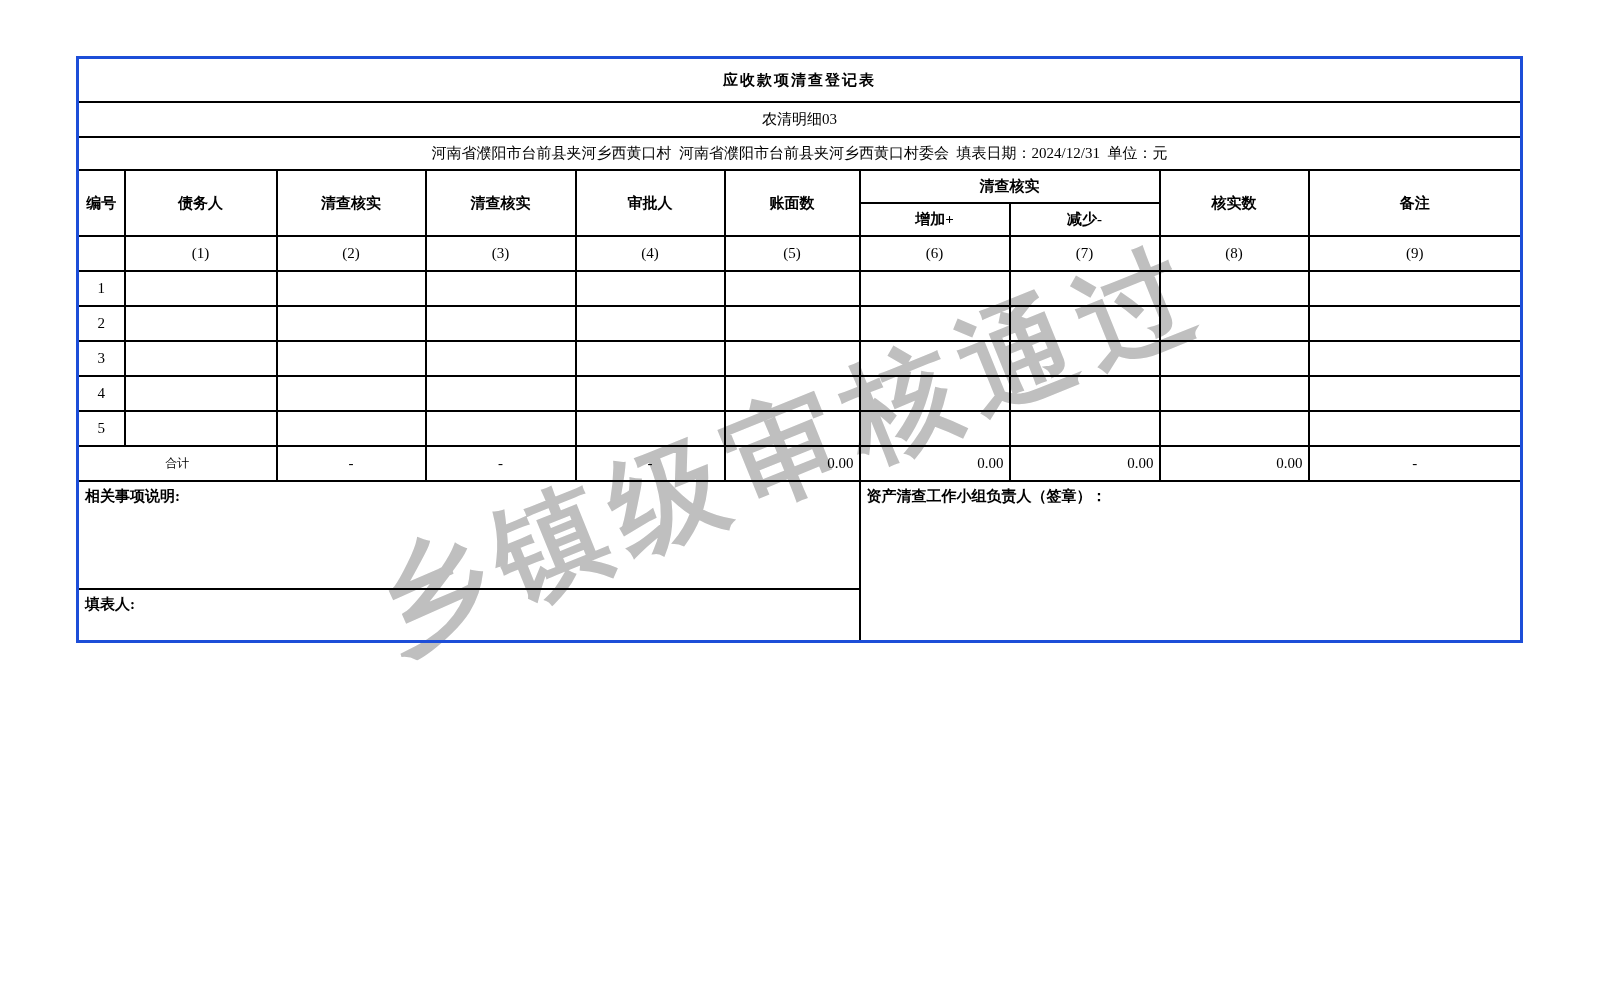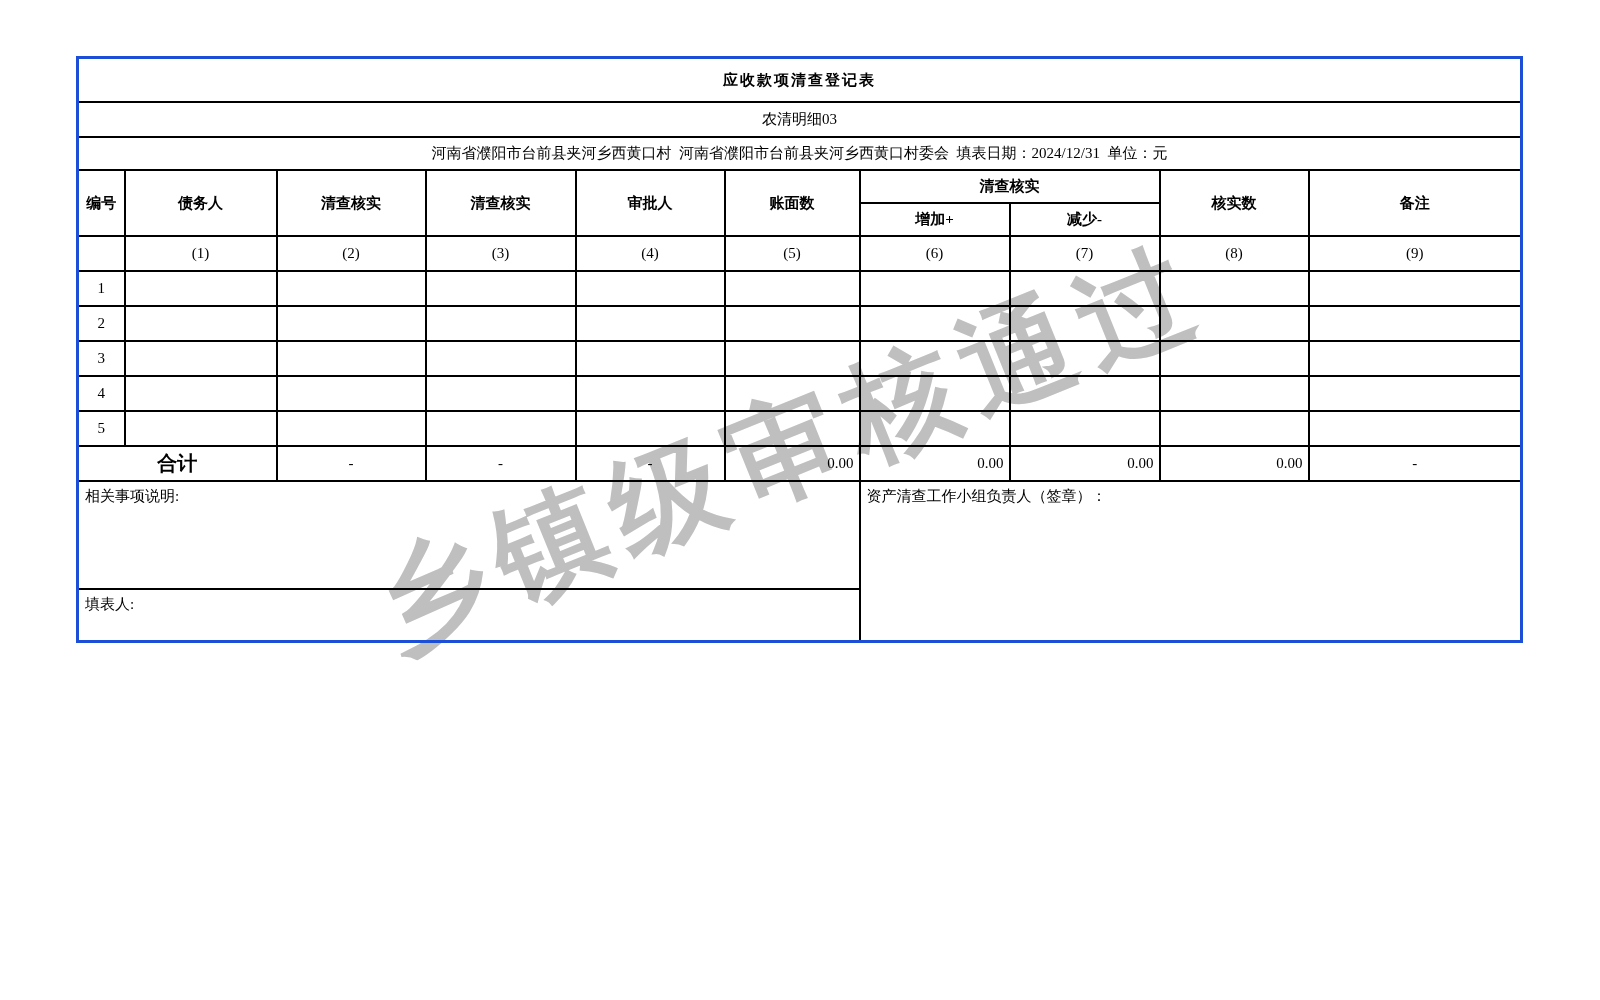--- a/index.html
+++ b/index.html
@@ -71,31 +71,31 @@
   .org-row td { height: 31px; margin-top: 10px; }
   .hdr-row td, .hdr-row2 td {
     font-weight: bold;
     font-size: 16px;
   }
   .hdr-row td { height: 31px; }
   .hdr-row2 td { height: 31px; }
   .idx-row td { height: 33px; font-weight: normal; }
   .data-row td { height: 33px; font-weight: normal; }
   .total-row td { height: 33px; }
-  .total-row .total-label { font-weight: bold; font-size: 20px; }
+  .total-row .total-label { font-weight: normal; font-size: 12px; }
   .total-row .num {
     text-align: right;
     padding-right: 5px;
     font-weight: normal;
   }
   .foot-cell {
     text-align: left !important;
     vertical-align: top !important;
     padding: 5px 6px !important;
-    font-weight: normal;
+    font-weight: bold;
     font-size: 16px;
   }
   .notes-cell { height: 96px; }
   .preparer-cell { height: 40px; margin-top: 17px; }
 </style>
 </head>
 <body>
 
 <div class="watermark">乡镇级审核通过</div>
 

